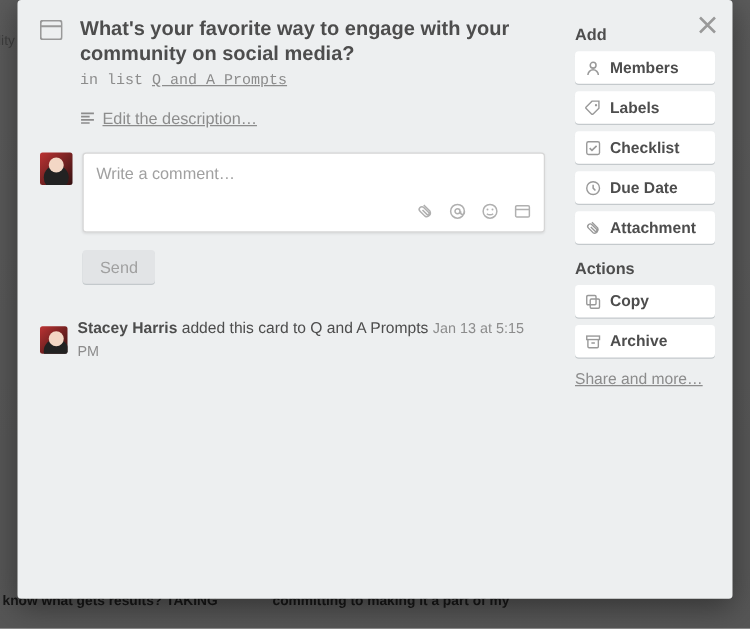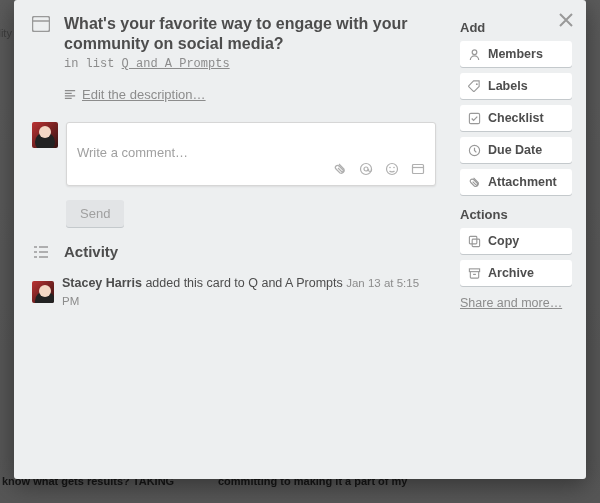--- a/index.html
+++ b/index.html
@@ -134,21 +134,21 @@
     border-radius: 50%;
     top: 4px; left: 7px;
     box-shadow: 0 10px 0 4px #222;
   }
   .comment-box {
     flex: 1;
     background: #fff;
     border: 1px solid #d6d6d6;
     border-radius: 3px;
     box-shadow: 0 1px 2px rgba(0,0,0,0.08);
-    padding: 22px 10px 6px 10px;
+    padding: 8px 10px 6px 10px;
     min-height: 64px;
     display: flex;
     flex-direction: column;
     justify-content: space-between;
   }
   .comment-box input {
     border: none;
     outline: none;
     font-size: 13px;
     width: 100%;
@@ -289,28 +289,20 @@
             <span><svg viewBox="0 0 14 14">
                   <rect x="1.5" y="2.5" width="11" height="9" rx="1" fill="none" stroke="currentColor" stroke-width="1.2"></rect>
                   <line x1="1.5" y1="5.5" x2="12.5" y2="5.5" stroke="currentColor" stroke-width="1.2"></line>
                 </svg></span>
           </div>
         </div>
       </div>
 
       <button class="send-btn">Send</button>
 
-      <div class="section">
-        <div class="section-icon">
-          <svg viewBox="0 0 18 18">
-              <path d="M2 4h3M7 4h9 M2 9h3M7 9h9 M2 14h3M7 14h9" stroke="currentColor" stroke-width="1.6"></path>
-            </svg>
-        </div>
-        <div class="section-title">Activity</div>
-      </div>
 
       <div class="activity-entry">
         <div class="avatar"></div>
         <div class="activity-text">
           <span class="user">Stacey Harris</span><span> added this card to Q and A Prompts </span><span class="time">Jan 13 at 5:15 PM</span>
         </div>
       </div>
 
     </div>
 

